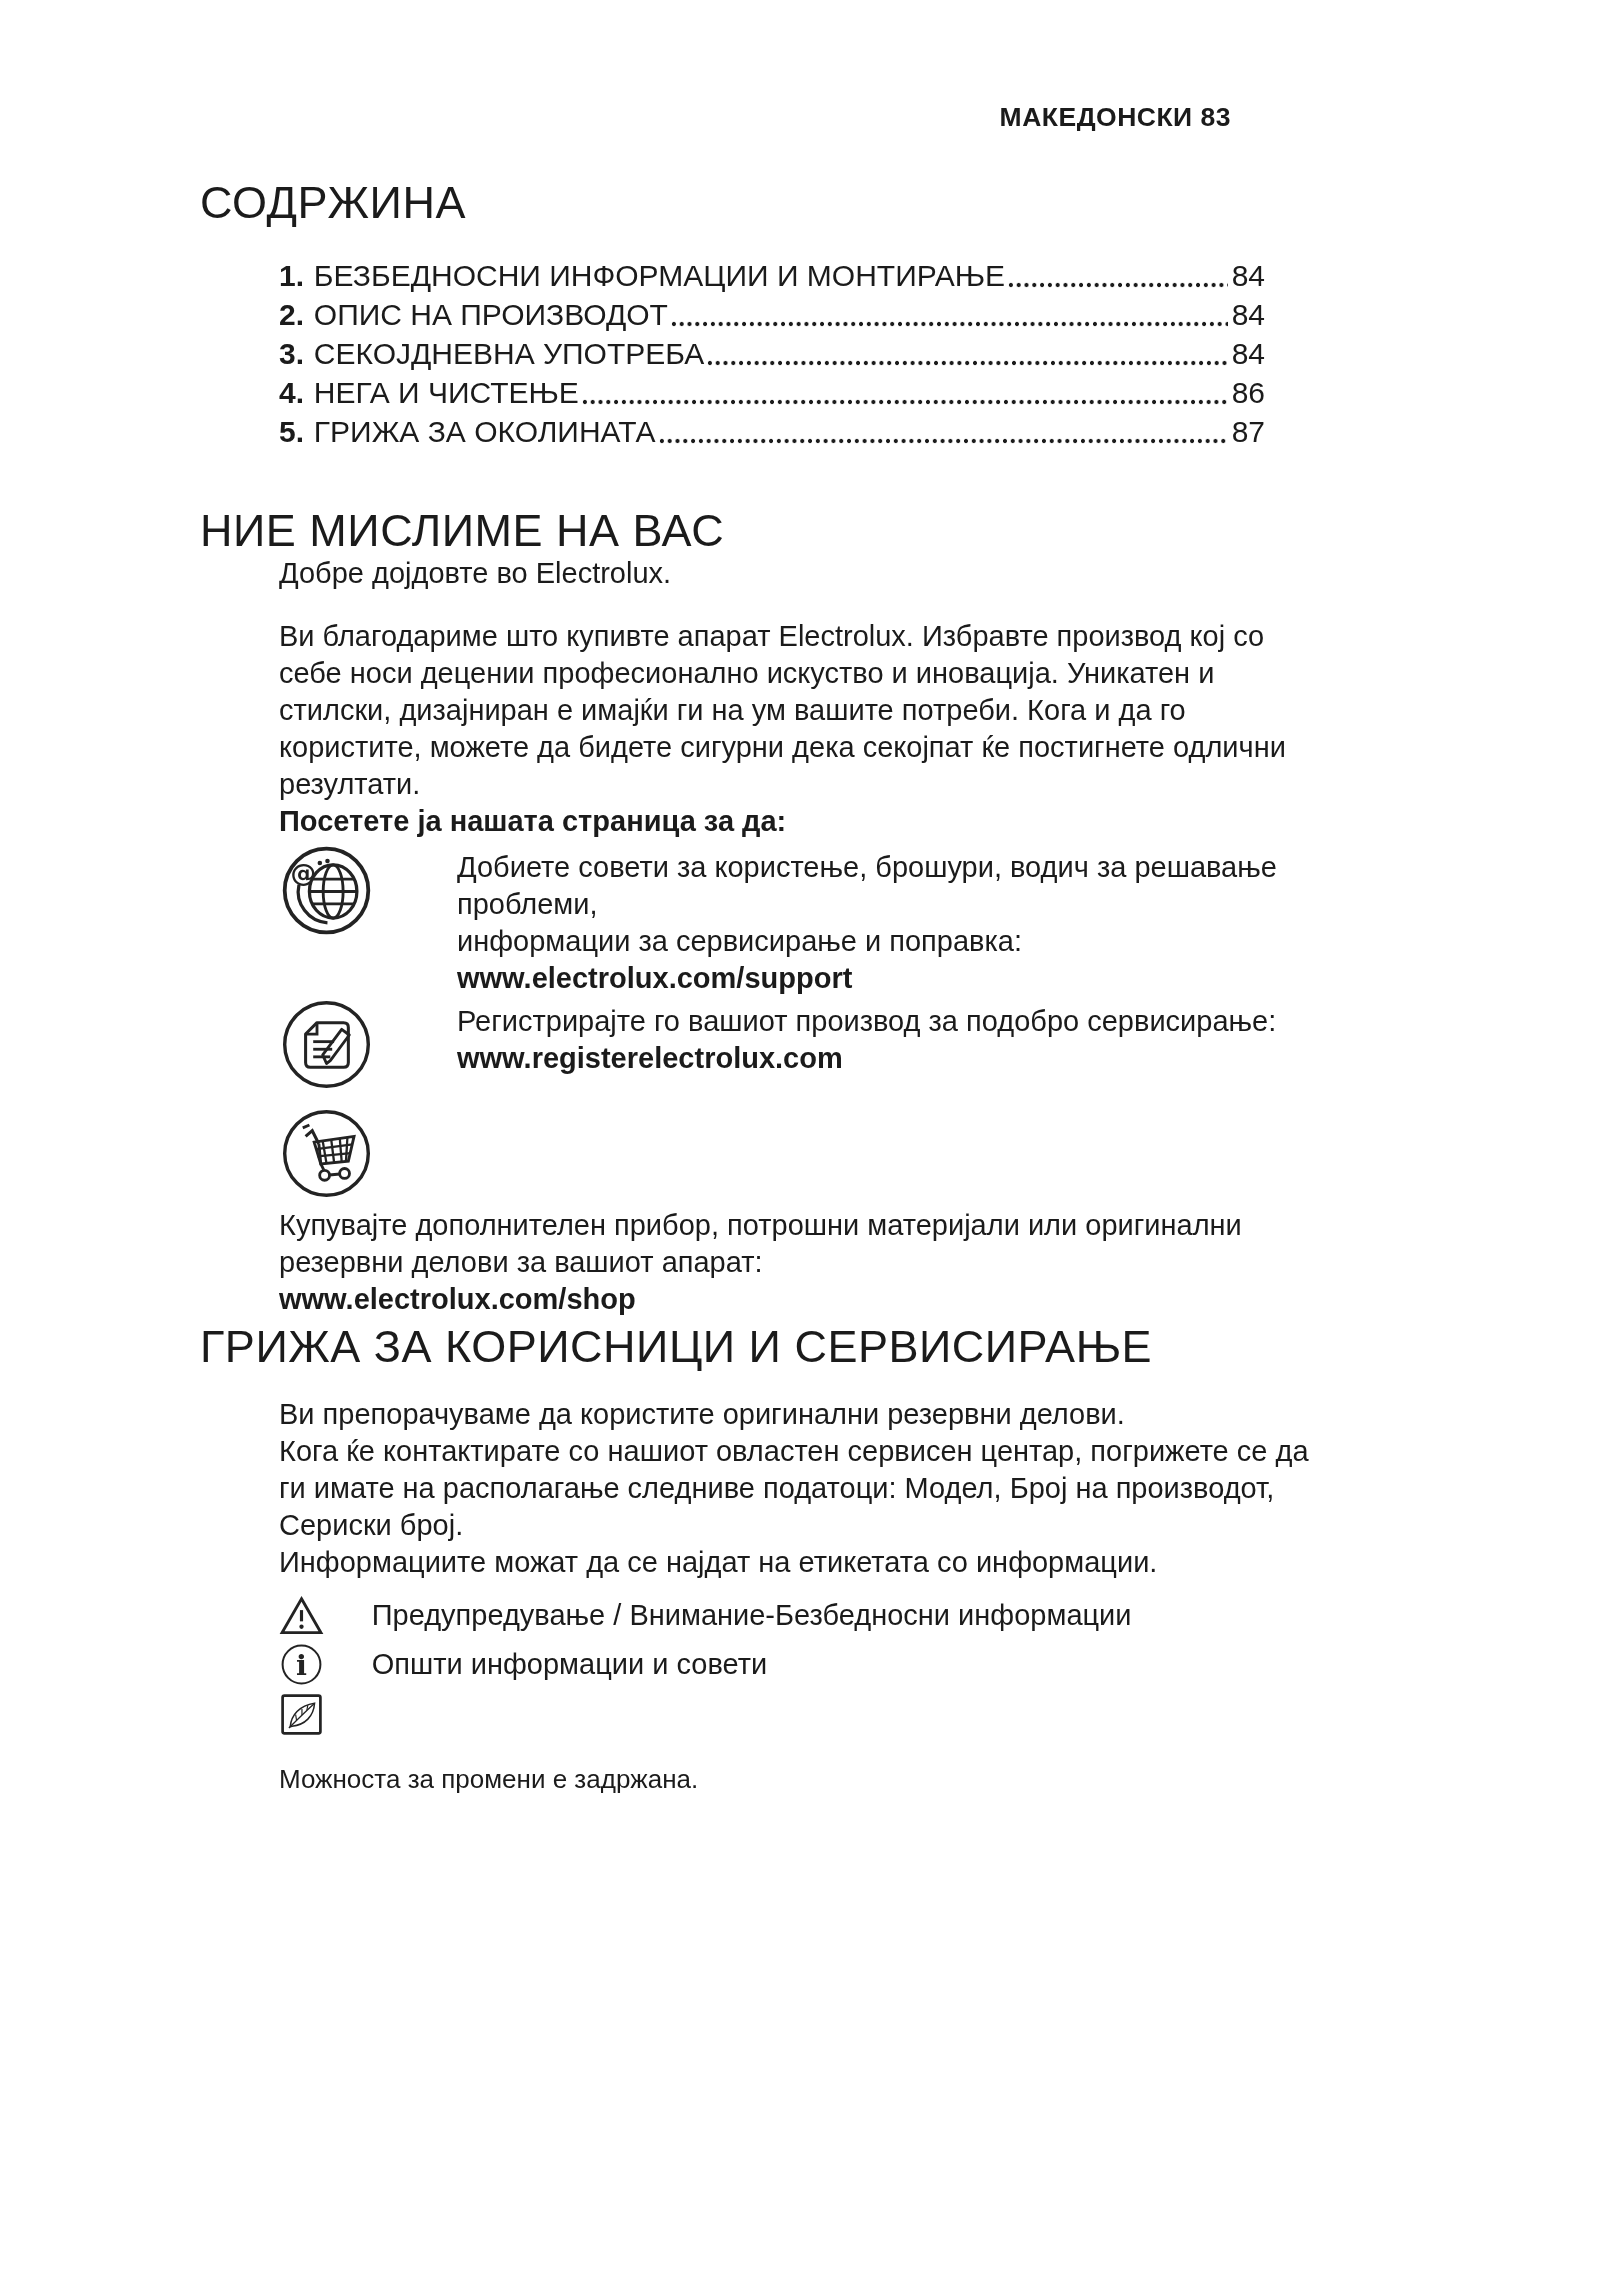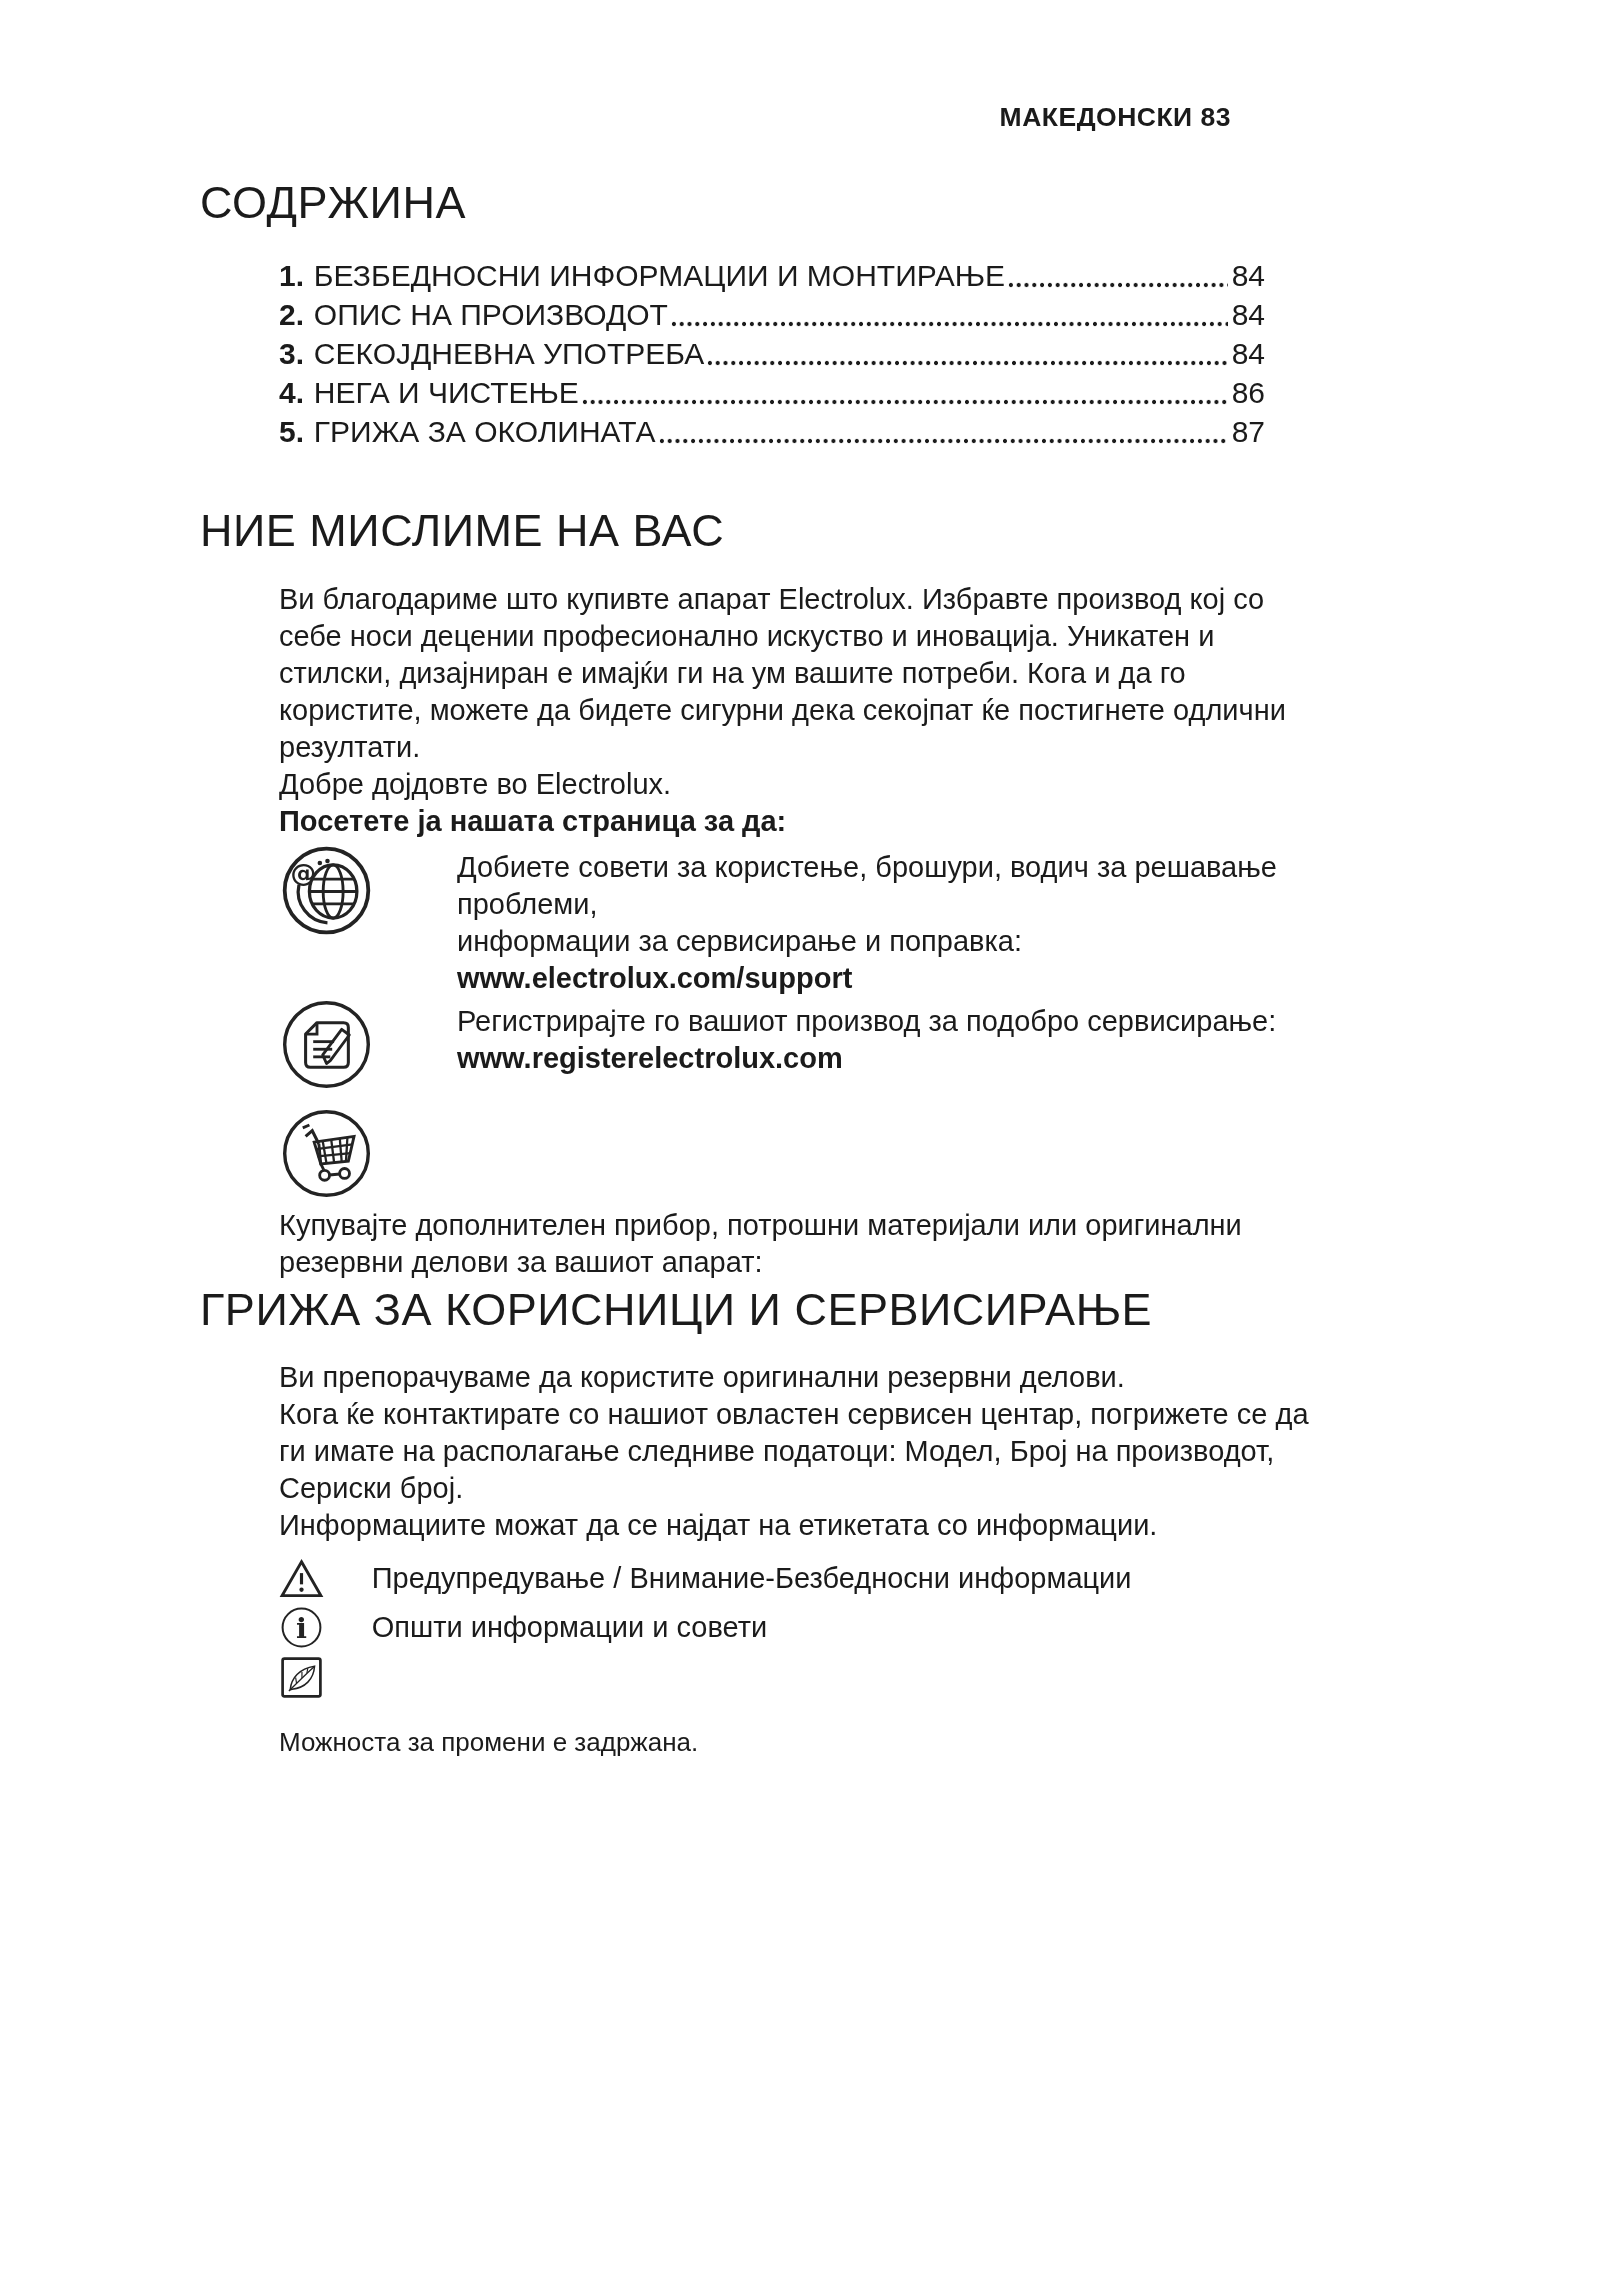--- a/index.html
+++ b/index.html
@@ -92,26 +92,26 @@
     <div class="toc-row">
       <span class="toc-num">5.</span>
       <span class="toc-label">ГРИЖА ЗА ОКОЛИНАТА</span>
       <span class="toc-fill"></span>
       <span class="toc-page">87</span>
     </div>
   </div>
 
   <h1 class="doc-heading h-we">НИЕ МИСЛИМЕ НА ВАС</h1>
 
+  <div class="body-text">Добре дојдовте во Electrolux.</div>
   <div class="body-text pre mt">Ви благодариме што купивте апарат Electrolux. Избравте производ кој со
 себе носи децении професионално искуство и иновација. Уникатен и
 стилски, дизајниран е имајќи ги на ум вашите потреби. Кога и да го
 користите, можете да бидете сигурни дека секојпат ќе постигнете одлични
 резултати.</div>
-  <div class="body-text">Добре дојдовте во Electrolux.</div>
   <div class="body-text bold-line">Посетете ја нашата страница за да:</div>
 
   <div class="resources">
 
     <div class="res-row">
       <span class="res-icon">
         <svg viewBox="0 0 100 100">
           <circle cx="50" cy="50" r="44" fill="none" stroke="#232323" stroke-width="4"></circle>
           <ellipse cx="57" cy="51" rx="25" ry="28" fill="none" stroke="#232323" stroke-width="3.4"></ellipse>
           <ellipse cx="57" cy="51" rx="10.5" ry="28" fill="none" stroke="#232323" stroke-width="3"></ellipse>
@@ -164,20 +164,21 @@
           <line x1="40.5" y1="53" x2="75.5" y2="49.5" stroke="#232323" stroke-width="2.4"></line>
           <path d="M42,40 L44,61 L47,67" fill="none" stroke="#232323" stroke-width="3"></path>
           <circle cx="48" cy="73" r="5.2" fill="none" stroke="#232323" stroke-width="3"></circle>
           <circle cx="69" cy="71" r="5.2" fill="none" stroke="#232323" stroke-width="3"></circle>
           <line x1="53" y1="72.6" x2="64" y2="71.6" stroke="#232323" stroke-width="3"></line>
         </svg>
       </span>
       <div class="res-text">
         <div class="pre">Купувајте дополнителен прибор, потрошни материјали или оригинални
 резервни делови за вашиот апарат:</div>
+        <div class="res-url">www.electrolux.com/shop</div>
       </div>
     </div>
 
   </div>
 
   <h1 class="doc-heading h-care">ГРИЖА ЗА КОРИСНИЦИ И СЕРВИСИРАЊЕ</h1>
 
   <div class="body-text pre care-par">Ви препорачуваме да користите оригинални резервни делови.
 Кога ќе контактирате со нашиот овластен сервисен центар, погрижете се да
 ги имате на располагање следниве податоци: Модел, Број на производот,

